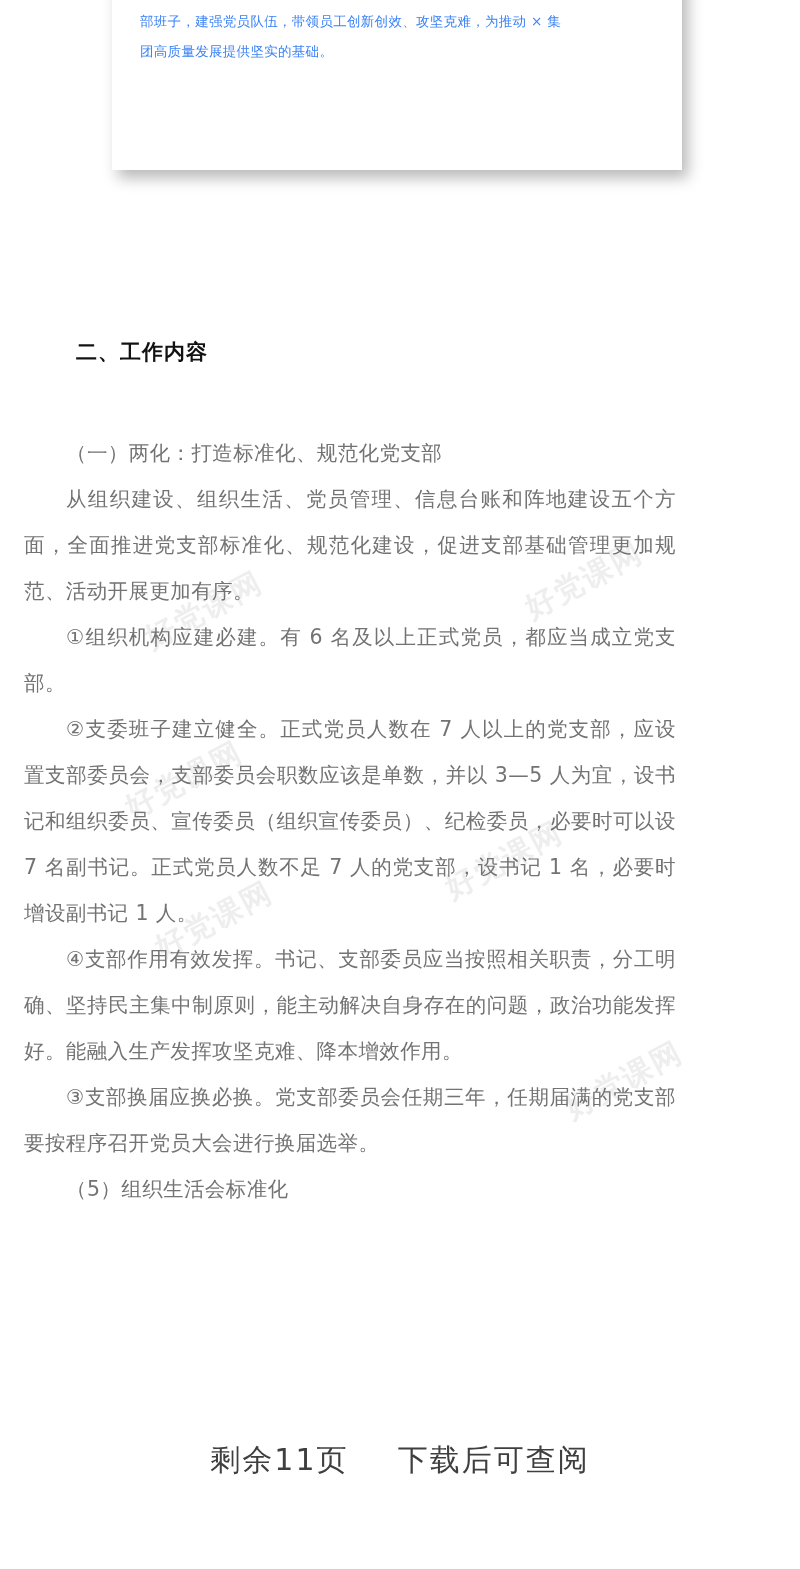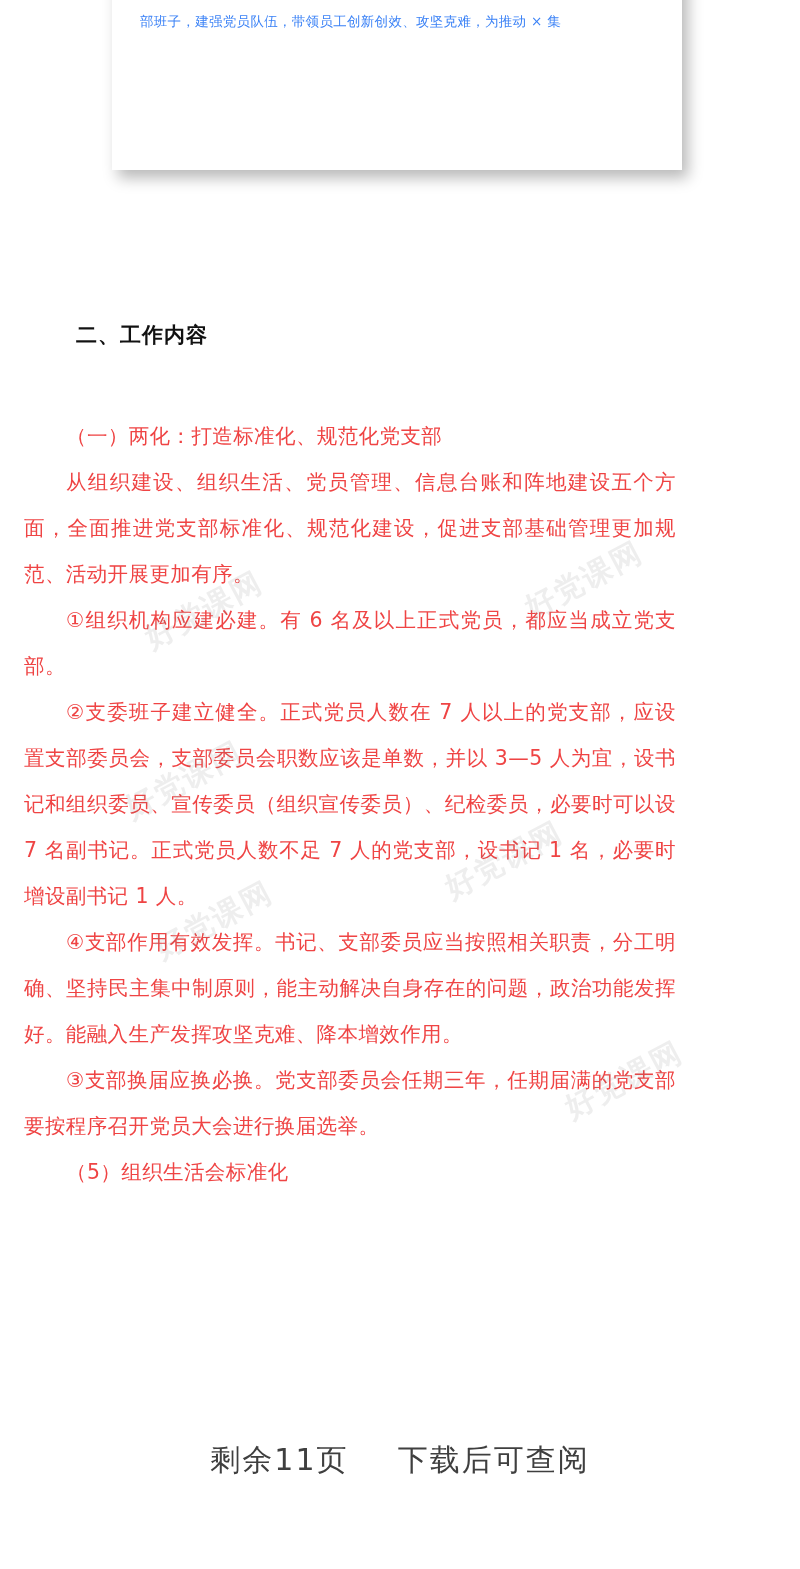--- a/index.html
+++ b/index.html
@@ -39,21 +39,21 @@
   .card-body {
     position: absolute;
     left: 28px;
     top: 126px;
   }
 
   
   .doc {
     position: absolute;
     left: 0;
-    top: 285px;
+    top: 302px;
     width: 700px;
   }
   .doc-inner {
     margin: 0 24px;
     font-family: "DejaVu Sans", "Liberation Sans", sans-serif;
   }
 
   h2.section-title {
     font-size: 21px;
     font-weight: bold;
@@ -64,21 +64,21 @@
     color: #111;
   }
 
   p.para {
     font-size: 20.5px;
     line-height: 46px;
     margin: 0;
     text-align: justify;
     text-justify: inter-ideograph;
     letter-spacing: 0.4px;
-    color: #ef4444;
+    color: #737373;
   }
   p.indent {
     text-indent: 42px;
   }
   .gap-lg { height: 58px; }
 
   
   .wm {
     position: absolute;
     color: rgba(120,120,120,0.13);
@@ -111,20 +111,21 @@
     letter-spacing: 2px;
   }
   .footer .sep { display: inline-block; width: 26px; }
 </style>
 </head>
 <body>
 
 <div class="card">
   <div class="card-body">
     <div class="card-line">部班子，建强党员队伍，带领员工创新创效、攻坚克难，为推动 × 集</div>
+    <div class="card-line">团高质量发展提供坚实的基础。</div>
   </div>
 </div>
 
 <div class="doc">
   <div class="doc-inner">
     <h2 class="section-title">二、工作内容</h2>
     <div class="gap-lg"></div>
     <p class="para indent">（一）两化：打造标准化、规范化党支部</p>
     <p class="para indent">从组织建设、组织生活、党员管理、信息台账和阵地建设五个方面，全面推进党支部标准化、规范化建设，促进支部基础管理更加规范、活动开展更加有序。</p>
     <p class="para indent">①组织机构应建必建。有 6 名及以上正式党员，都应当成立党支部。</p>

